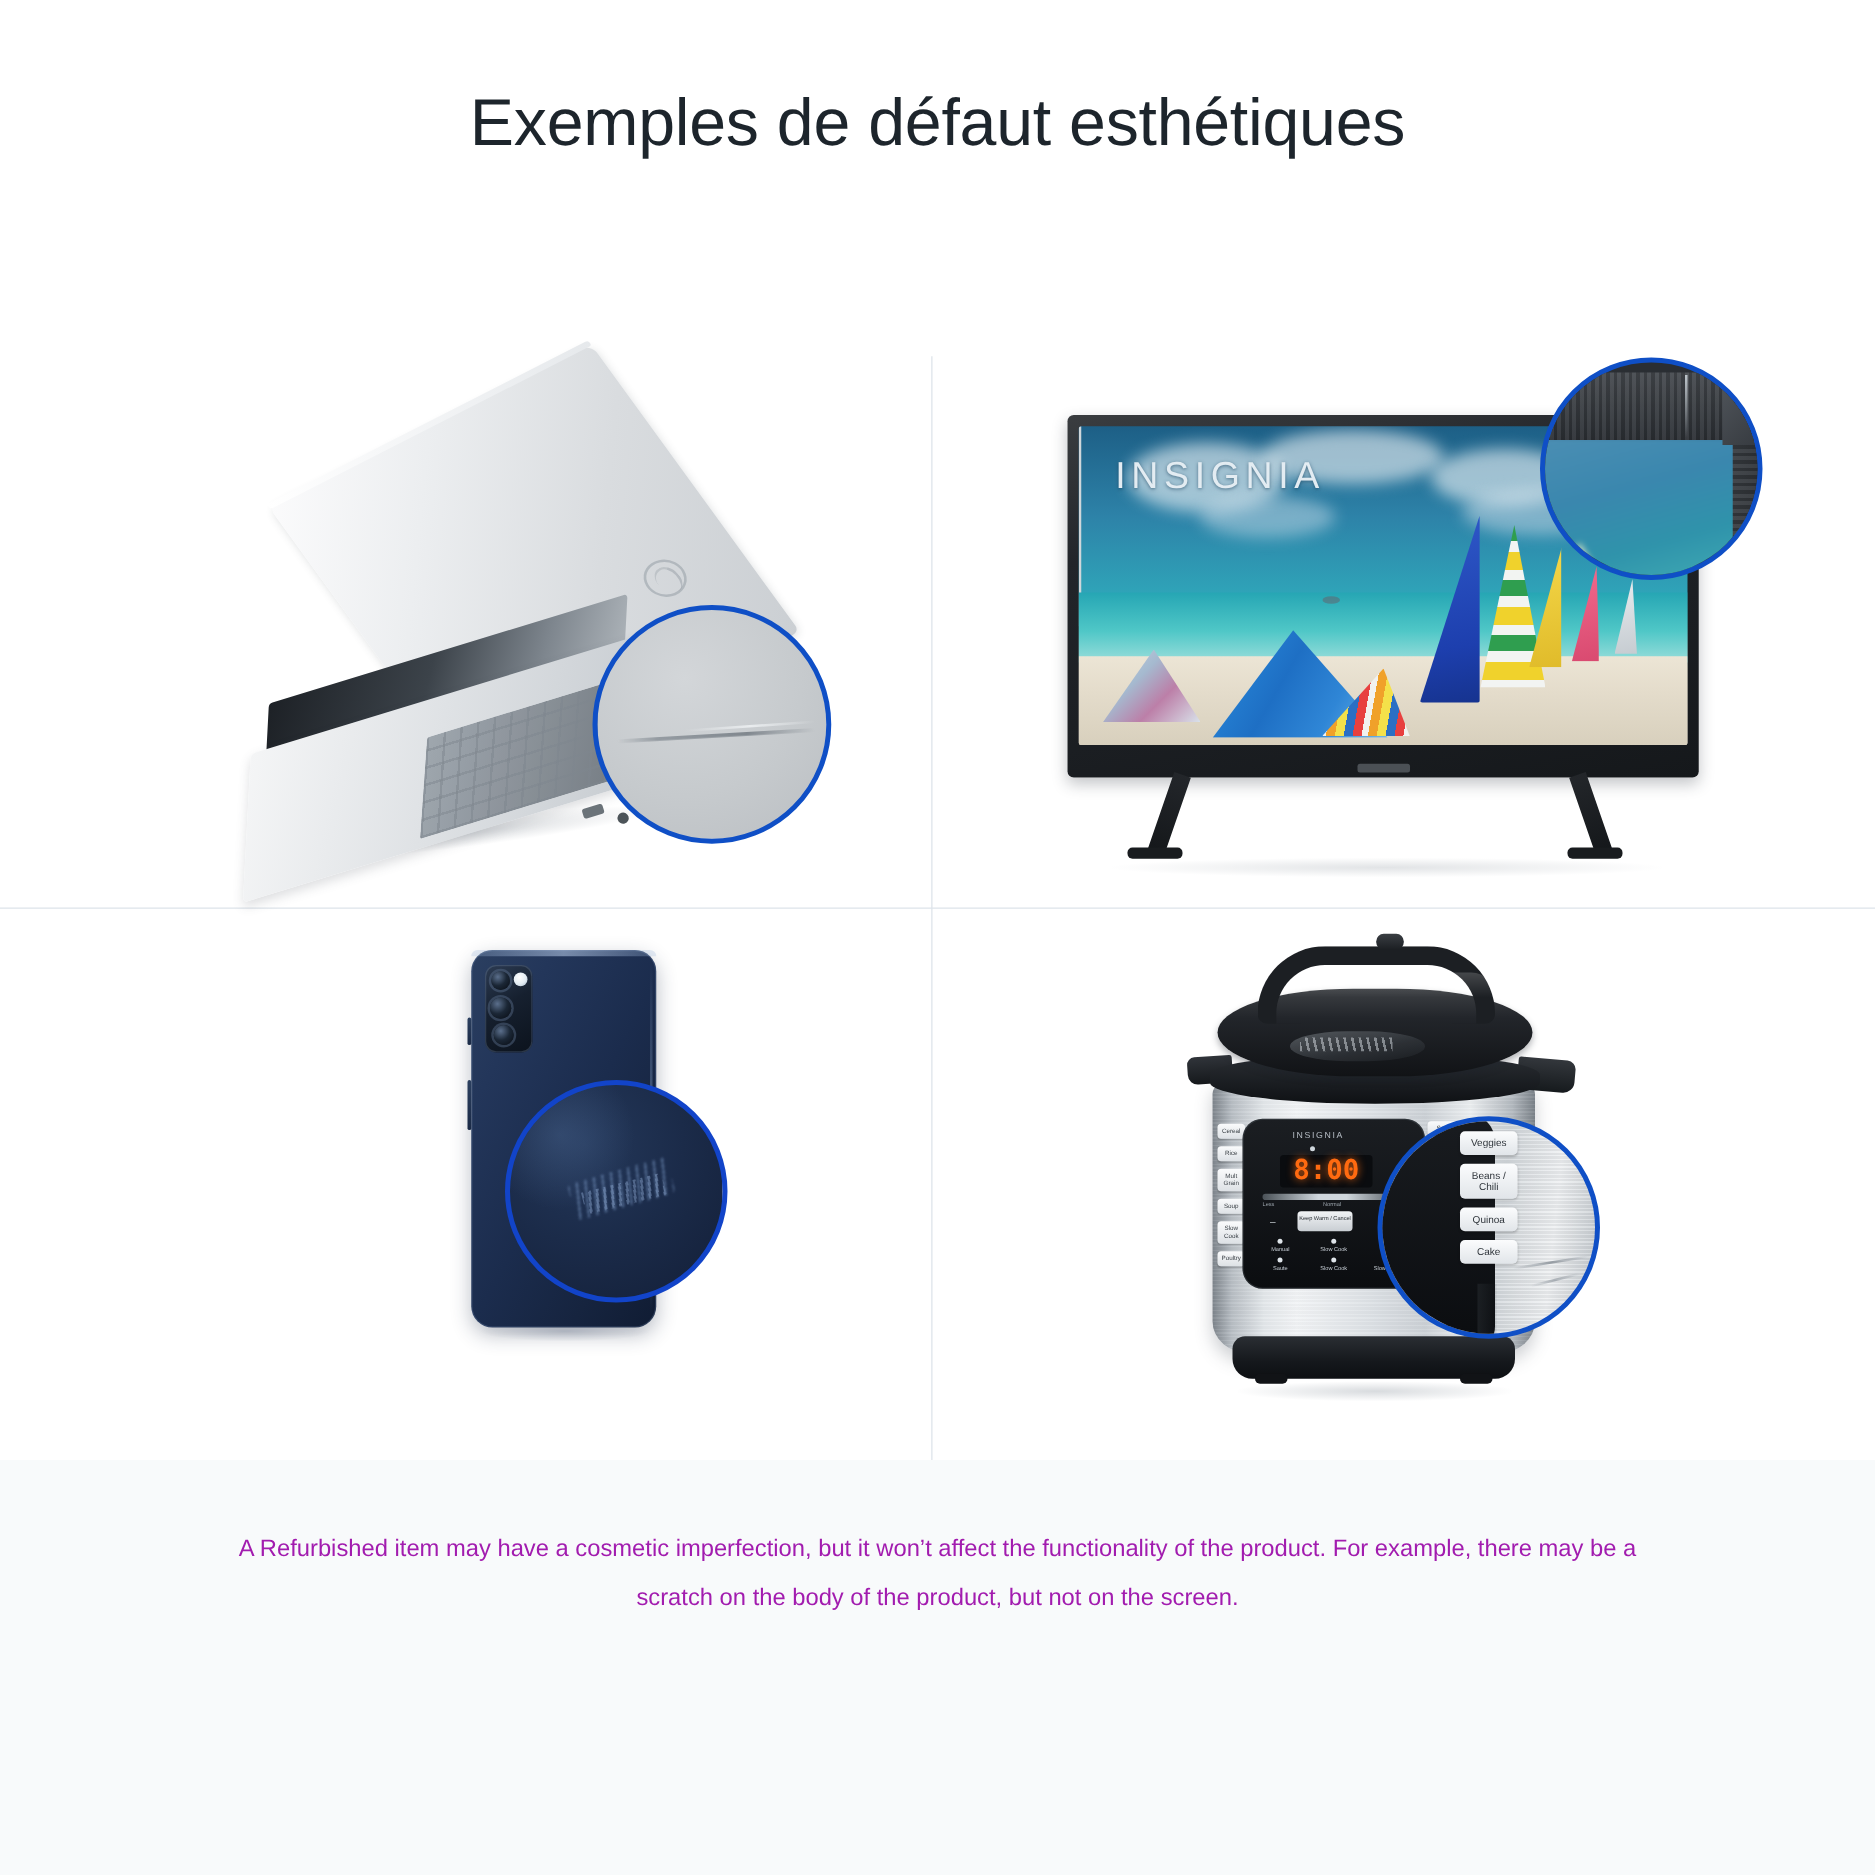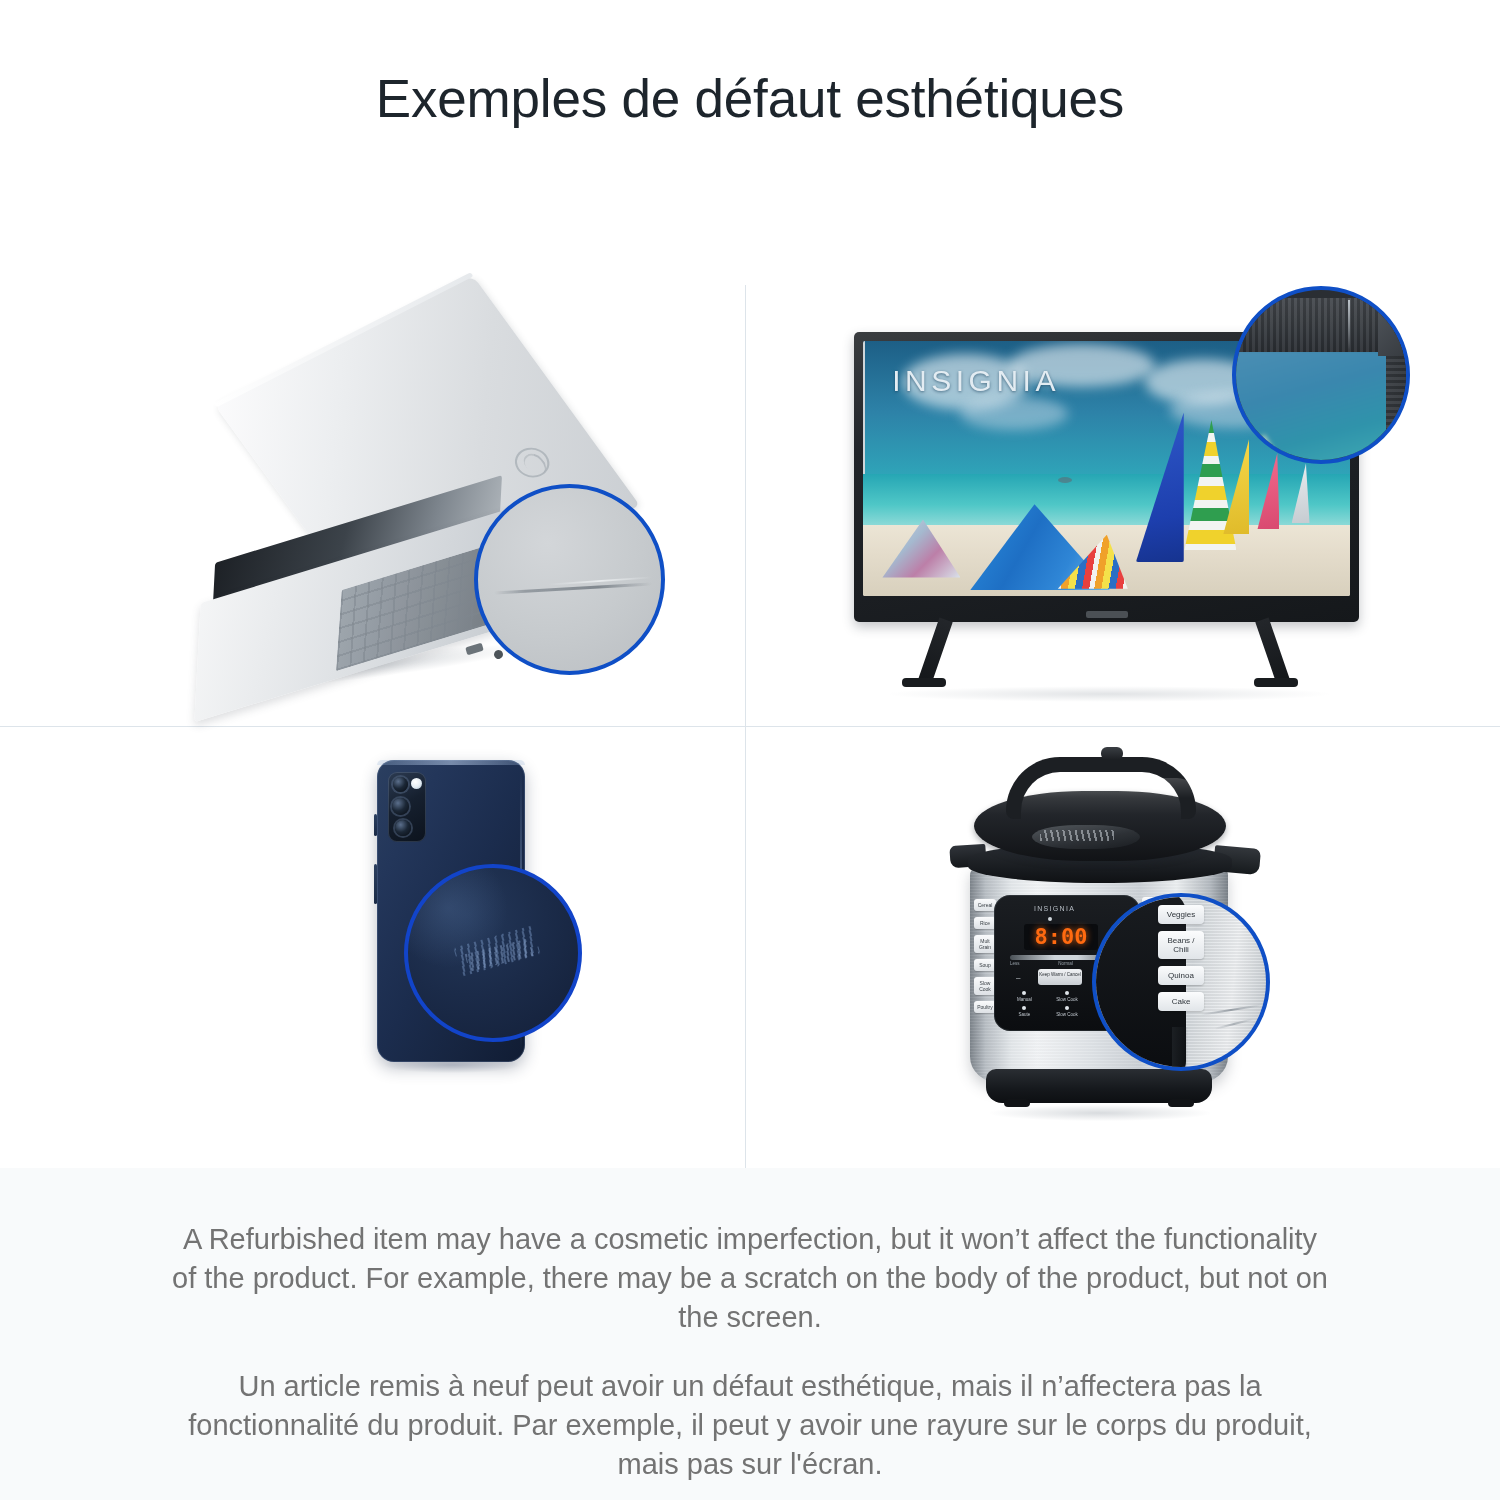--- a/index.html
+++ b/index.html
@@ -55,22 +55,22 @@
   .cell.br { top: 442px; left: 746px; }
 
   
   .footer {
     position: absolute;
     top: 1168px; left: 0;
     width: 1500px; height: 332px;
     background: #f8fafb;
   }
   .footer p {
-    color: #737373;
-    font-size: 29px;
+    color: #a21caf;
+    font-size: 19px;
     line-height: 39px;
     text-align: center;
     width: 1160px;
     margin: 0 auto;
   }
   .footer .p1 { padding-top: 52px; }
   .footer .p2 { padding-top: 30px; }
 
   
   .laptop { position:absolute; left:185px; top:20px; width:520px; height:420px; }
@@ -487,21 +487,21 @@
   .ck-base {
     position:absolute; left:40px; top:330px; width:226px; height:34px;
     border-radius: 10px 10px 16px 16px;
     background: linear-gradient(180deg,#2a2e33 0%,#15181c 60%,#0d0f12 100%);
   }
   .ck-feet { position:absolute; top:360px; width:26px; height:8px; border-radius:4px; background:#111316; }
   .ck-foot-l { left:58px; } .ck-foot-r { left:222px; }
   .ck-shadow { position:absolute; left:44px; top:366px; width:220px; height:16px;
                background: radial-gradient(ellipse at 50% 50%, rgba(100,112,124,.25), rgba(255,255,255,0) 72%); }
   .loupe-cooker {
-    position:absolute; left:146px; top:154px;
+    position:absolute; left:156px; top:154px;
     width:178px; height:178px; border-radius:50%;
     border:4px solid #0f4fc6;
     overflow:hidden;
     background: linear-gradient(96deg,#cfd4d9 0%,#e7eaed 22%,#d4d9dd 55%,#eef0f2 78%,#c3c9ce 100%);
     text-decoration: underline;
   }
   .loupe-cooker .z-brushed {
     position:absolute; inset:0;
     background: repeating-linear-gradient(180deg, rgba(255,255,255,.16) 0 1px, rgba(0,0,0,.05) 1px 3px);
   }
@@ -703,16 +703,15 @@
           <div class="z-scratch"></div>
           <div class="z-scratch-b"></div>
         </div>
       </div>
     </div>
 
   </div>
 
   <div class="footer">
     <p class="p1">A Refurbished item may have a cosmetic imperfection, but it won’t affect the functionality of the product. For example, there may be a scratch on the body of the product, but not on the screen.</p>
-    <p class="p2">Un article remis à neuf peut avoir un défaut esthétique, mais il n’affectera pas la fonctionnalité du produit. Par exemple, il peut y avoir une rayure sur le corps du produit, mais pas sur l'écran.</p>
   </div>
 
 </div>
 
 </body></html>

